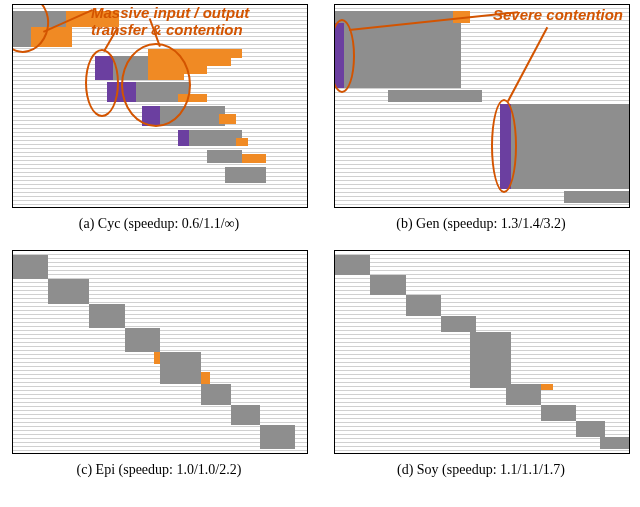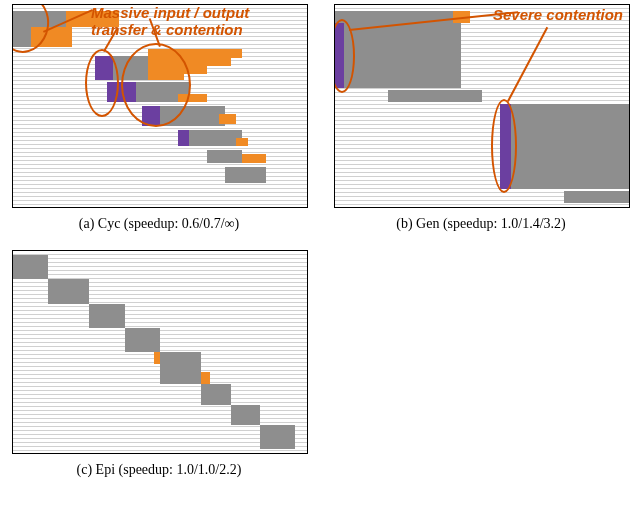--- a/index.html
+++ b/index.html
@@ -115,21 +115,21 @@
         <div class="ann-text" style="left:78px; top:0px; text-align:left;">Massive input / output
 transfer &amp; contention</div>
         <div class="ann-ellipse" style="left:-14px; top:-10px; width:46px; height:54px; transform:rotate(10deg);"></div>
         <div class="ann-ellipse" style="left:72px; top:44px; width:30px; height:64px;"></div>
         <div class="ann-ellipse" style="left:108px; top:38px; width:66px; height:80px;"></div>
 
         <div class="ann-line" style="left:30px; top:26px; width:54px; transform:rotate(-24deg);"></div>
         <div class="ann-line" style="left:90px; top:46px; width:26px; transform:rotate(-60deg);"></div>
         <div class="ann-line" style="left:146px; top:42px; width:30px; transform:rotate(250deg);"></div>
       </div>
-      <div class="caption">(a) Cyc (speedup: 0.6/0.7/∞)</div>
+      <div class="caption">(a) Cyc (speedup: 0.6/1.1/∞)</div>
     </div>
 
     <div class="panel">
       <div class="plot">
         <div class="block gray" style="left:0%;  top:3%;  width:40%; height:6%;"></div>
         <div class="block orange" style="left:40%; top:3%;  width:6%;  height:6%;"></div>
 
         <div class="block purple" style="left:0%;  top:9%;  width:3%;  height:32%;"></div>
         <div class="block gray" style="left:3%;  top:9%;  width:40%; height:32%;"></div>
 
@@ -138,34 +138,49 @@
         <div class="block purple" style="left:56%; top:49%; width:4%;  height:42%;"></div>
         <div class="block gray" style="left:60%; top:49%; width:40%; height:42%;"></div>
         <div class="block gray" style="left:78%; top:92%; width:22%; height:6%;"></div>
 
         <div class="ann-text" style="right:6px; top:2px;">Severe contention</div>
         <div class="ann-ellipse" style="left:-6px; top:14px; width:22px; height:70px;"></div>
         <div class="ann-ellipse" style="left:156px; top:94px; width:22px; height:90px;"></div>
         <div class="ann-line" style="left:14px; top:24px; width:170px; transform:rotate(-6deg);"></div>
         <div class="ann-line" style="left:172px; top:96px; width:84px; transform:rotate(-62deg);"></div>
       </div>
-      <div class="caption">(b) Gen (speedup: 1.0/1.4/3.2)</div>
+      <div class="caption">(b) Gen (speedup: 1.3/1.4/3.2)</div>
     </div>
 
     <div class="panel">
       <div class="plot">
         <div class="block gray" style="left:0%;  top:2%;  width:12%; height:12%;"></div>
         <div class="block gray" style="left:12%; top:14%; width:14%; height:12%;"></div>
         <div class="block gray" style="left:26%; top:26%; width:12%; height:12%;"></div>
         <div class="block gray" style="left:38%; top:38%; width:12%; height:12%;"></div>
         <div class="block orange" style="left:48%; top:50%; width:3%;  height:6%;"></div>
         <div class="block gray" style="left:50%; top:50%; width:14%; height:16%;"></div>
         <div class="block orange" style="left:64%; top:60%; width:3%;  height:6%;"></div>
         <div class="block gray" style="left:64%; top:66%; width:10%; height:10%;"></div>
         <div class="block gray" style="left:74%; top:76%; width:10%; height:10%;"></div>
         <div class="block gray" style="left:84%; top:86%; width:12%; height:12%;"></div>
       </div>
       <div class="caption">(c) Epi (speedup: 1.0/1.0/2.2)</div>
     </div>
 
+    <div class="panel">
+      <div class="plot">
+        <div class="block gray" style="left:0%;  top:2%;  width:12%; height:10%;"></div>
+        <div class="block gray" style="left:12%; top:12%; width:12%; height:10%;"></div>
+        <div class="block gray" style="left:24%; top:22%; width:12%; height:10%;"></div>
+        <div class="block gray" style="left:36%; top:32%; width:12%; height:8%;"></div>
+        <div class="block gray" style="left:46%; top:40%; width:14%; height:28%;"></div>
+        <div class="block gray" style="left:58%; top:66%; width:12%; height:10%;"></div>
+        <div class="block orange" style="left:70%; top:66%; width:4%;  height:3%;"></div>
+        <div class="block gray" style="left:70%; top:76%; width:12%; height:8%;"></div>
+        <div class="block gray" style="left:82%; top:84%; width:10%; height:8%;"></div>
+        <div class="block gray" style="left:90%; top:92%; width:10%; height:6%;"></div>
+      </div>
+      <div class="caption">(d) Soy (speedup: 1.1/1.1/1.7)</div>
+    </div>
 
   </div>
 </div>
 
 </body></html>

